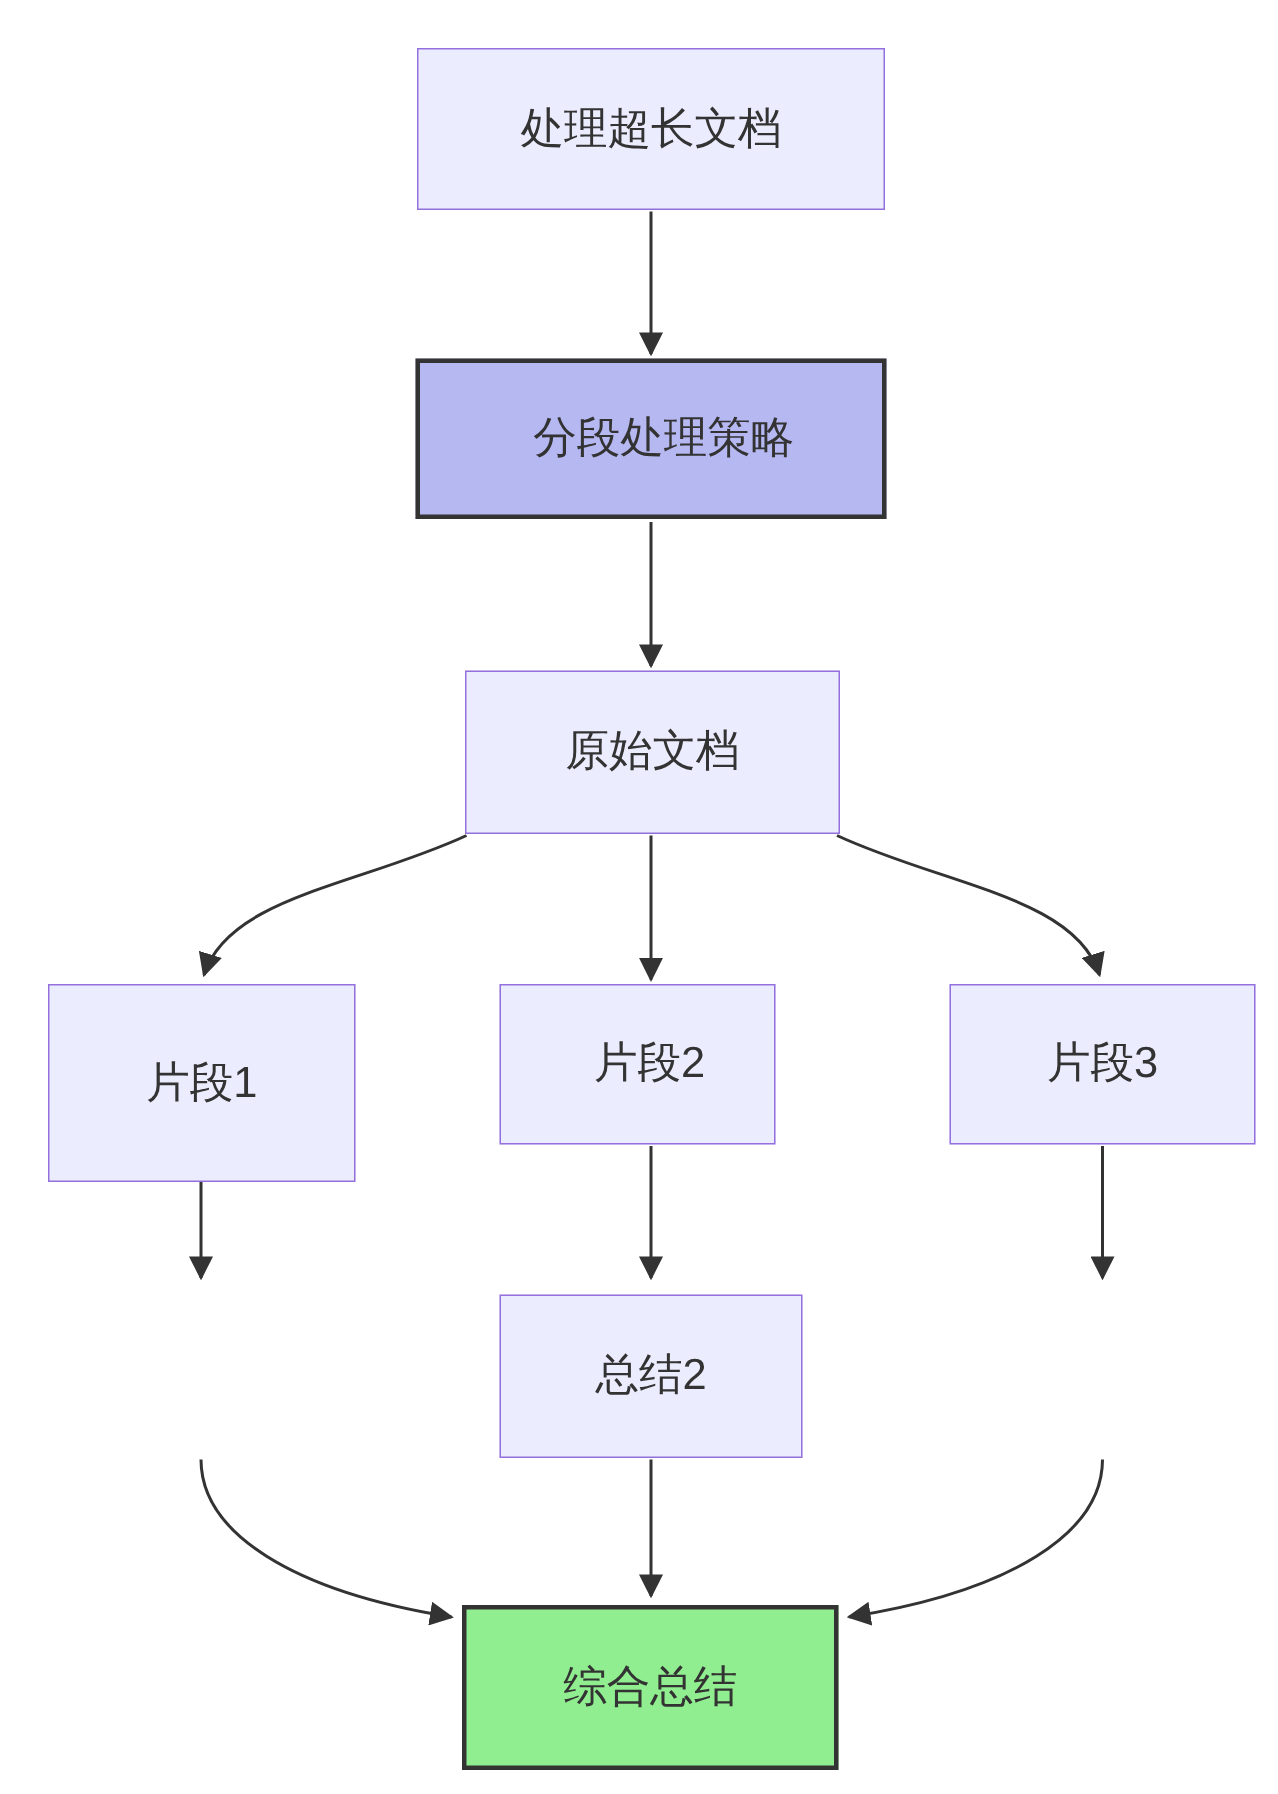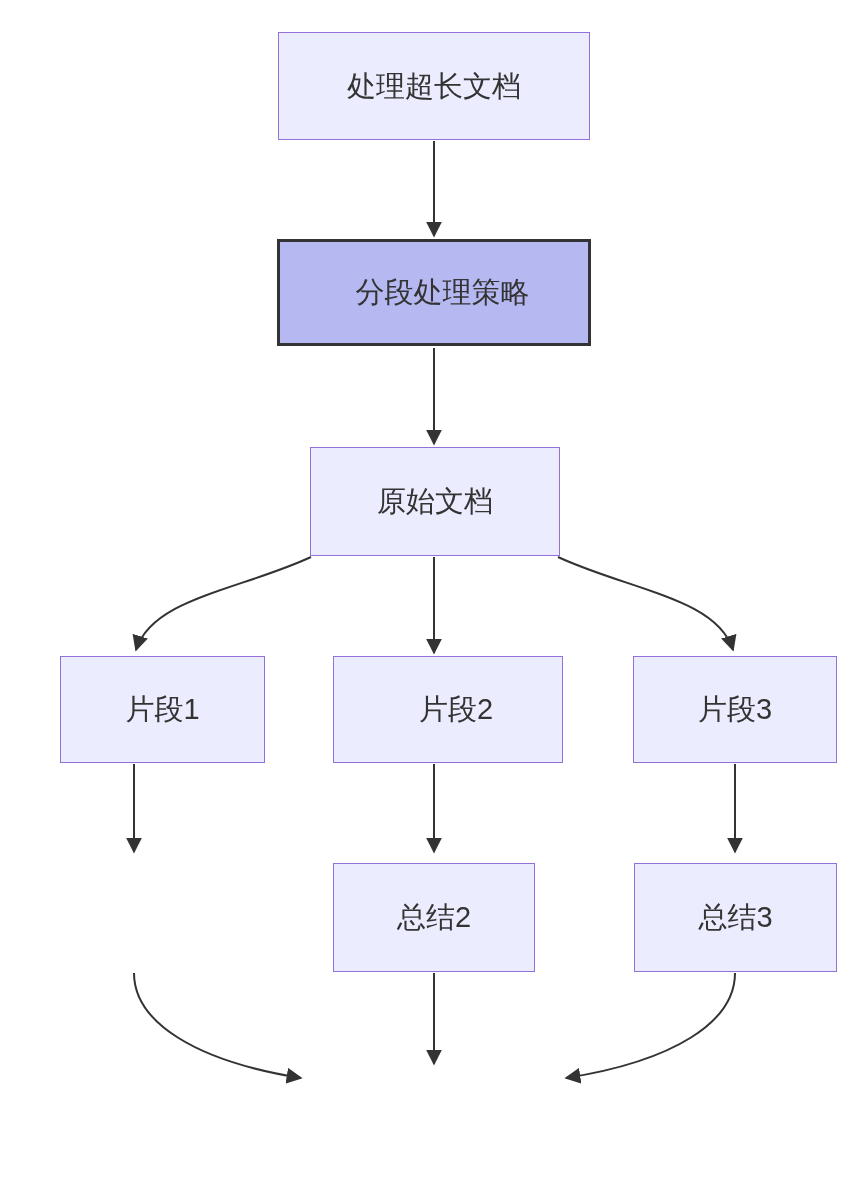--- a/index.html
+++ b/index.html
@@ -50,22 +50,22 @@
     background: var(--highlight-fill, #b6b8f2);
     border: 3px solid var(--highlight-border, #333333);
   }
   .node--success {
     background: var(--success-fill, #90EE90);
     border: 3px solid var(--success-border, #333333);
   }
   .n0 { left: 278px; top: 32px;   width: 312px; height: 108px; }
   .n1 { left: 277px; top: 239px;  width: 314px; height: 107px; padding-left: 17px; }
   .n2 { left: 310px; top: 447px;  width: 250px; height: 109px; }
-  .n3 { left: 32px;  top: 656px;  width: 205px; height: 107px; margin-left: 28px; }
-  .n4 { left: 333px; top: 656px;  width: 230px; height: 107px; padding-left: 16px; }
+  .n3 { left: 32px;  top: 656px;  width: 205px; height: 132px; }
+  .n4 { left: 333px; top: 656px;  width: 184px; height: 107px; padding-left: 16px; }
   .n5 { left: 633px; top: 656px;  width: 204px; height: 107px; text-align: center; }
   .n6 { left: 32px;  top: 863px;  width: 203px; height: 109px; }
   .n7 { left: 333px; top: 863px;  width: 202px; height: 109px; }
   .n8 { left: 634px; top: 863px;  width: 203px; height: 109px; }
   .n9 { left: 308px; top: 1070px; width: 251px; height: 110px; }
 </style>
 </head>
 <body>
 
 <div class="canvas">
@@ -89,15 +89,15 @@
     <path class="edge" d="M735,973 C735,1022 674,1061 566,1078" marker-end="url(#arrow)"></path>
   </svg>
 
   <div class="node n0">处理超长文档</div>
   <div class="node node--highlight n1">分段处理策略</div>
   <div class="node n2">原始文档</div>
   <div class="node n3">片段1</div>
   <div class="node n4">片段2</div>
   <div class="node n5">片段3</div>
   <div class="node n7">总结2</div>
-  <div class="node n8">总结3</div>
+  <div class="node node--success n9">综合总结</div>
 
 </div>
 
 </body></html>

